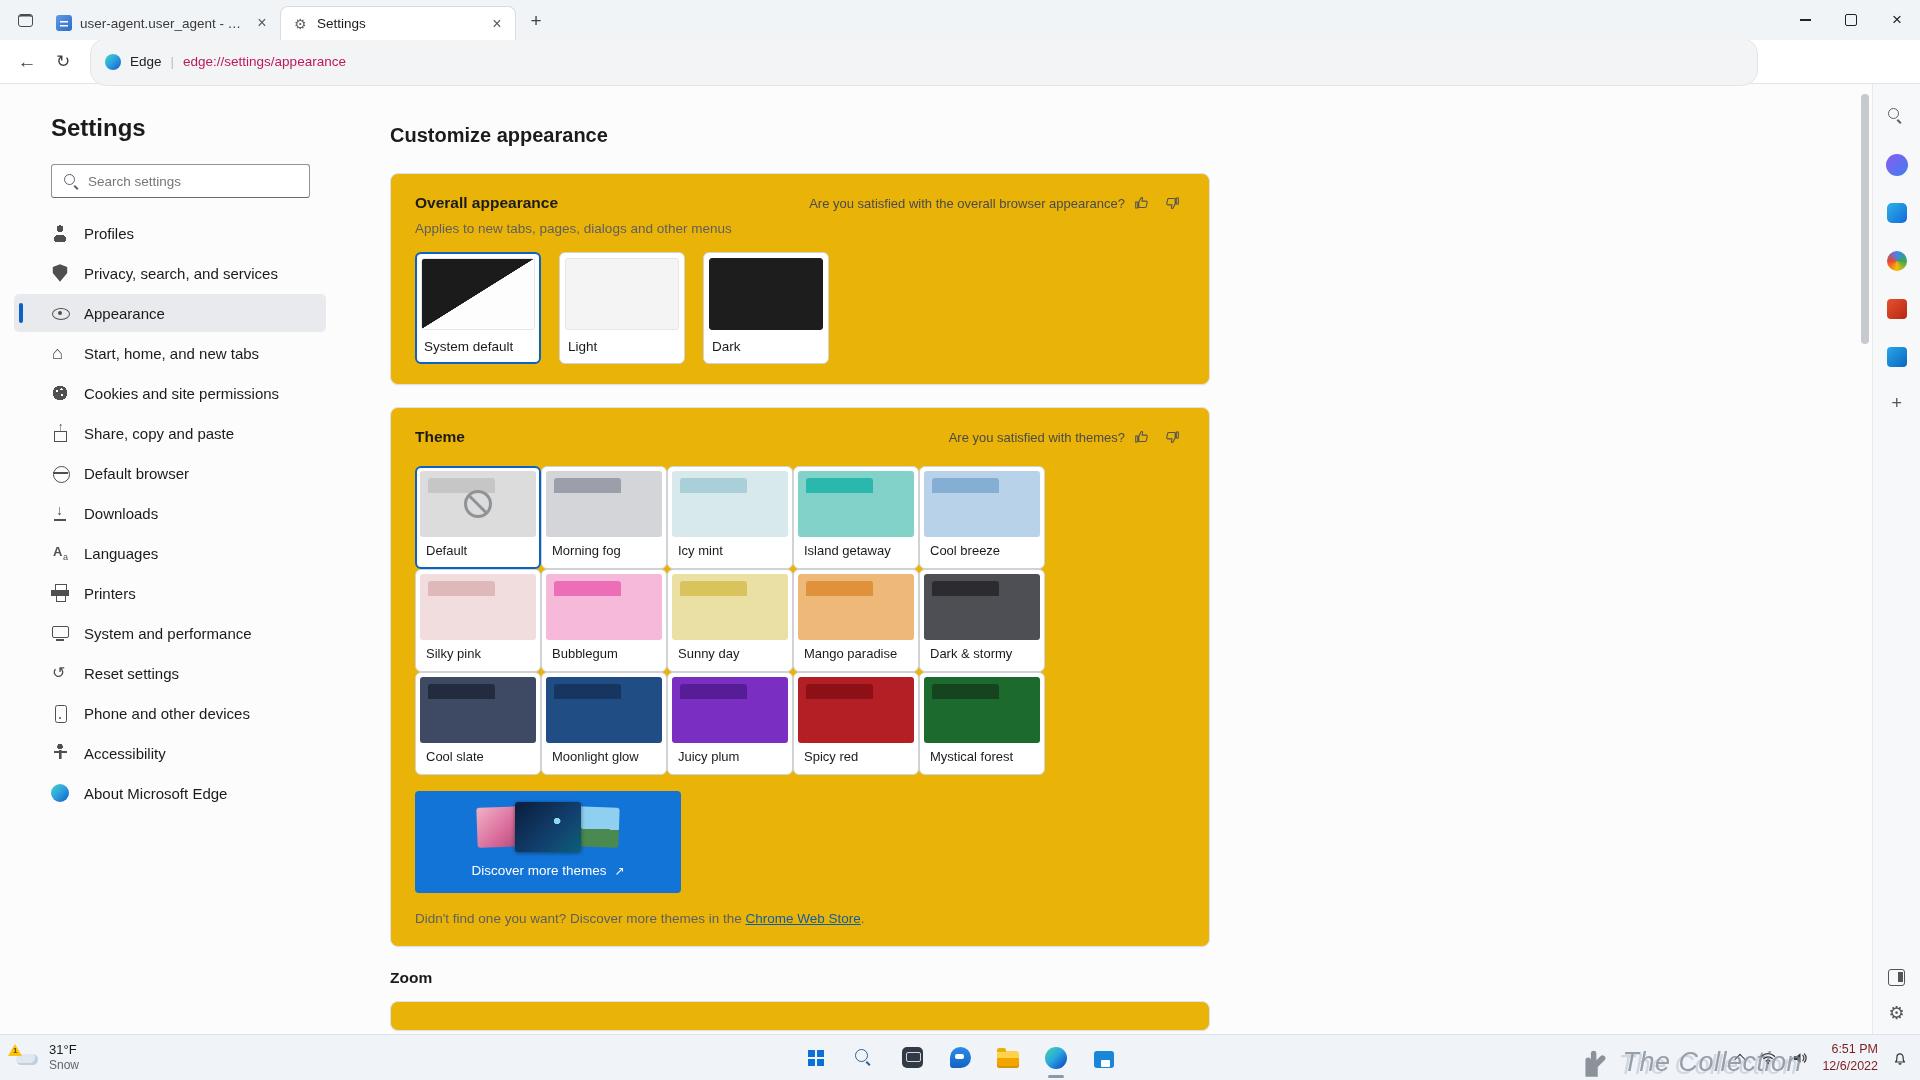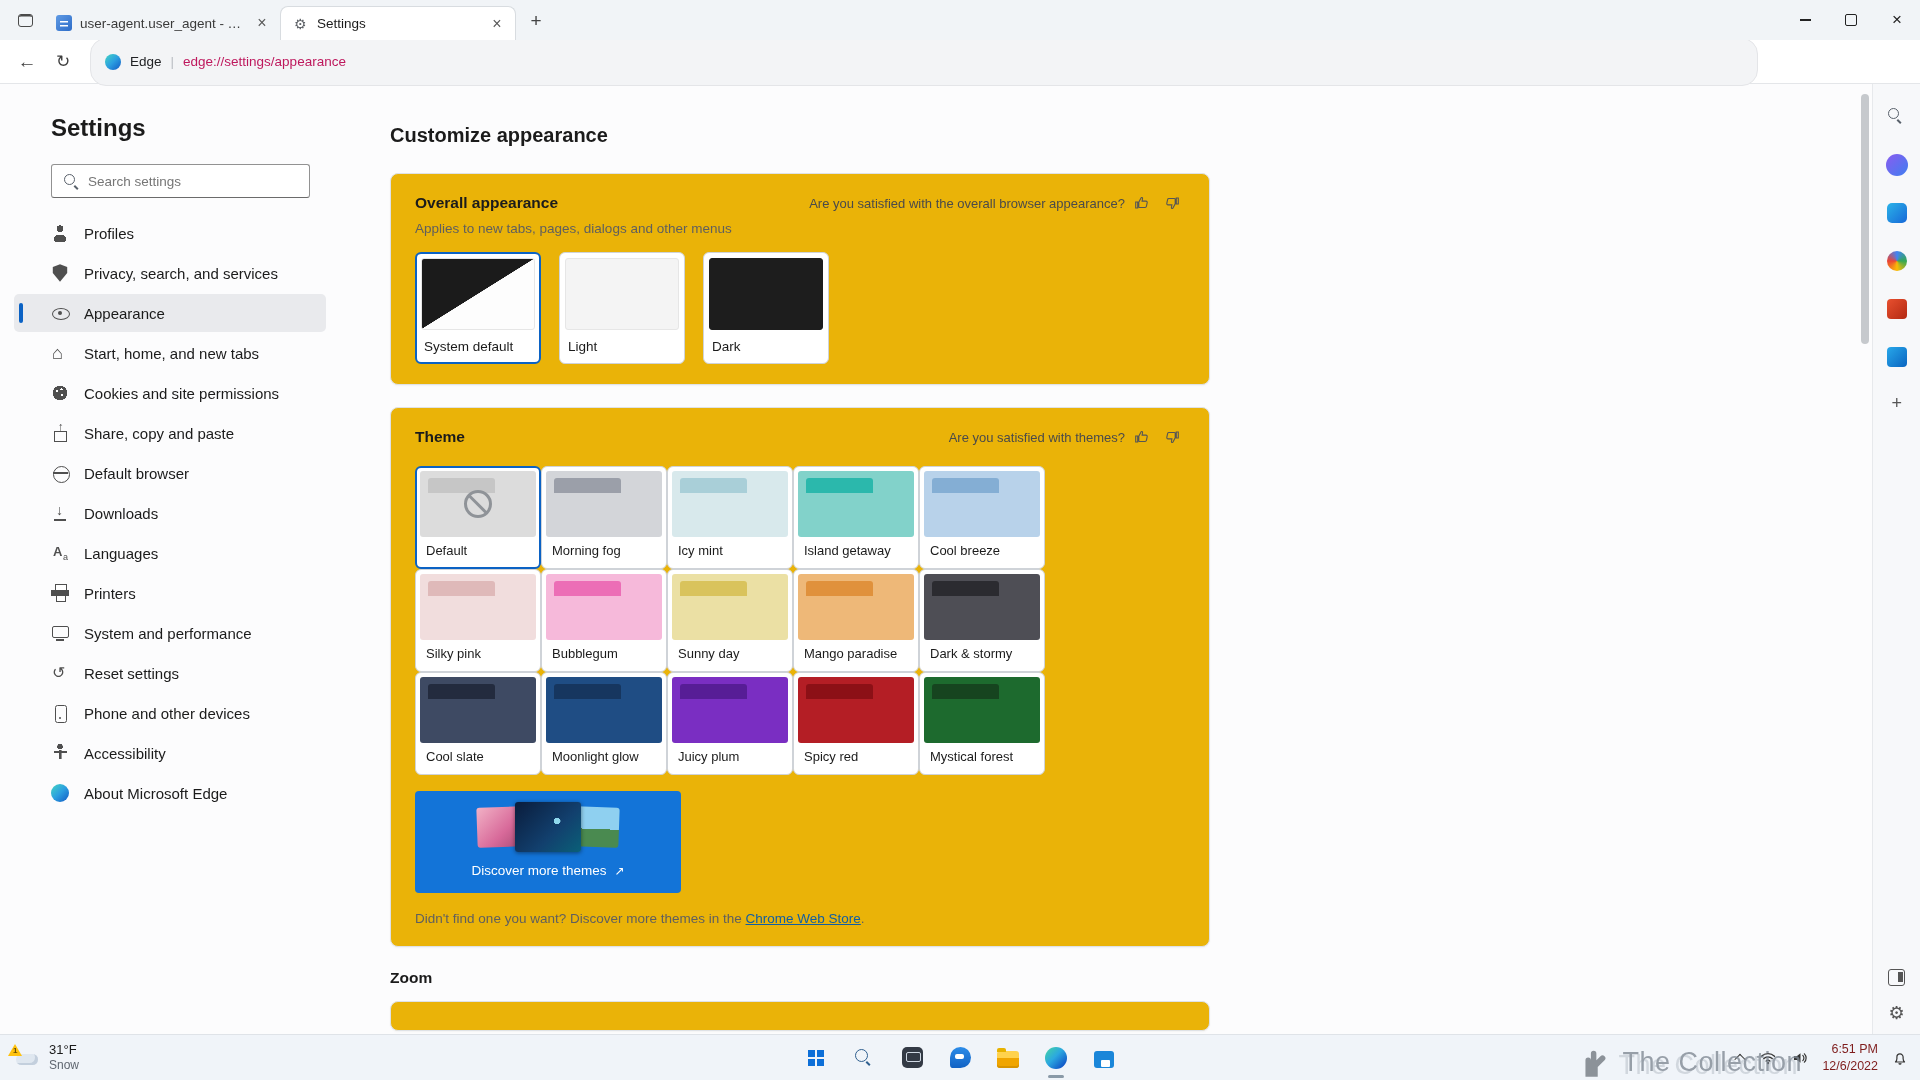--- a/index.html
+++ b/index.html
@@ -191,21 +191,21 @@
   .store-icon { width:20px; height:17px; margin:4px 1px 0; border-radius:3px; background:#1a86d9; }
   .store-icon::before { content:""; position:absolute; left:7px; top:0; width:8px; height:5px; border:1.6px solid #1a86d9; border-bottom:none; border-radius:3px 3px 0 0; }
   .store-icon::after { content:""; position:absolute; left:7px; top:9px; width:9px; height:7px; border-radius:1px; background:#fff; }
 
   .tray { position:absolute; right:10px; top:0; height:100%; display:flex; align-items:center; gap:12px; }
   .tray-btn { display:grid; place-items:center; height:34px; border-radius:4px; padding:0 2px; }
   .chevron-up-icon { width:8px; height:8px; border-left:1.6px solid #333; border-top:1.6px solid #333; transform:rotate(45deg) translate(1px,1px); display:block; }
   .clock { text-align:right; font-size:12.5px; line-height:1.35; color:#7f1d1d; }
 
   
-  .watermark { position:absolute; right:118px; bottom:2px; display:flex; align-items:center; gap:10px; z-index:20; pointer-events:none; opacity:.8; }
+  .watermark { position:absolute; right:118px; bottom:2px; display:flex; align-items:center; gap:10px; z-index:20; pointer-events:none; opacity:.8;font-style:italic; }
   .watermark-text { font-size:27px; color:#818a95; letter-spacing:.5px; text-shadow:-4px 3px 0 rgba(130,140,152,.35); }
 </style>
 </head>
 <body>
 
 <div class="screen">
 
   <div class="tabstrip">
     <div class="tab-actions"></div>
 

